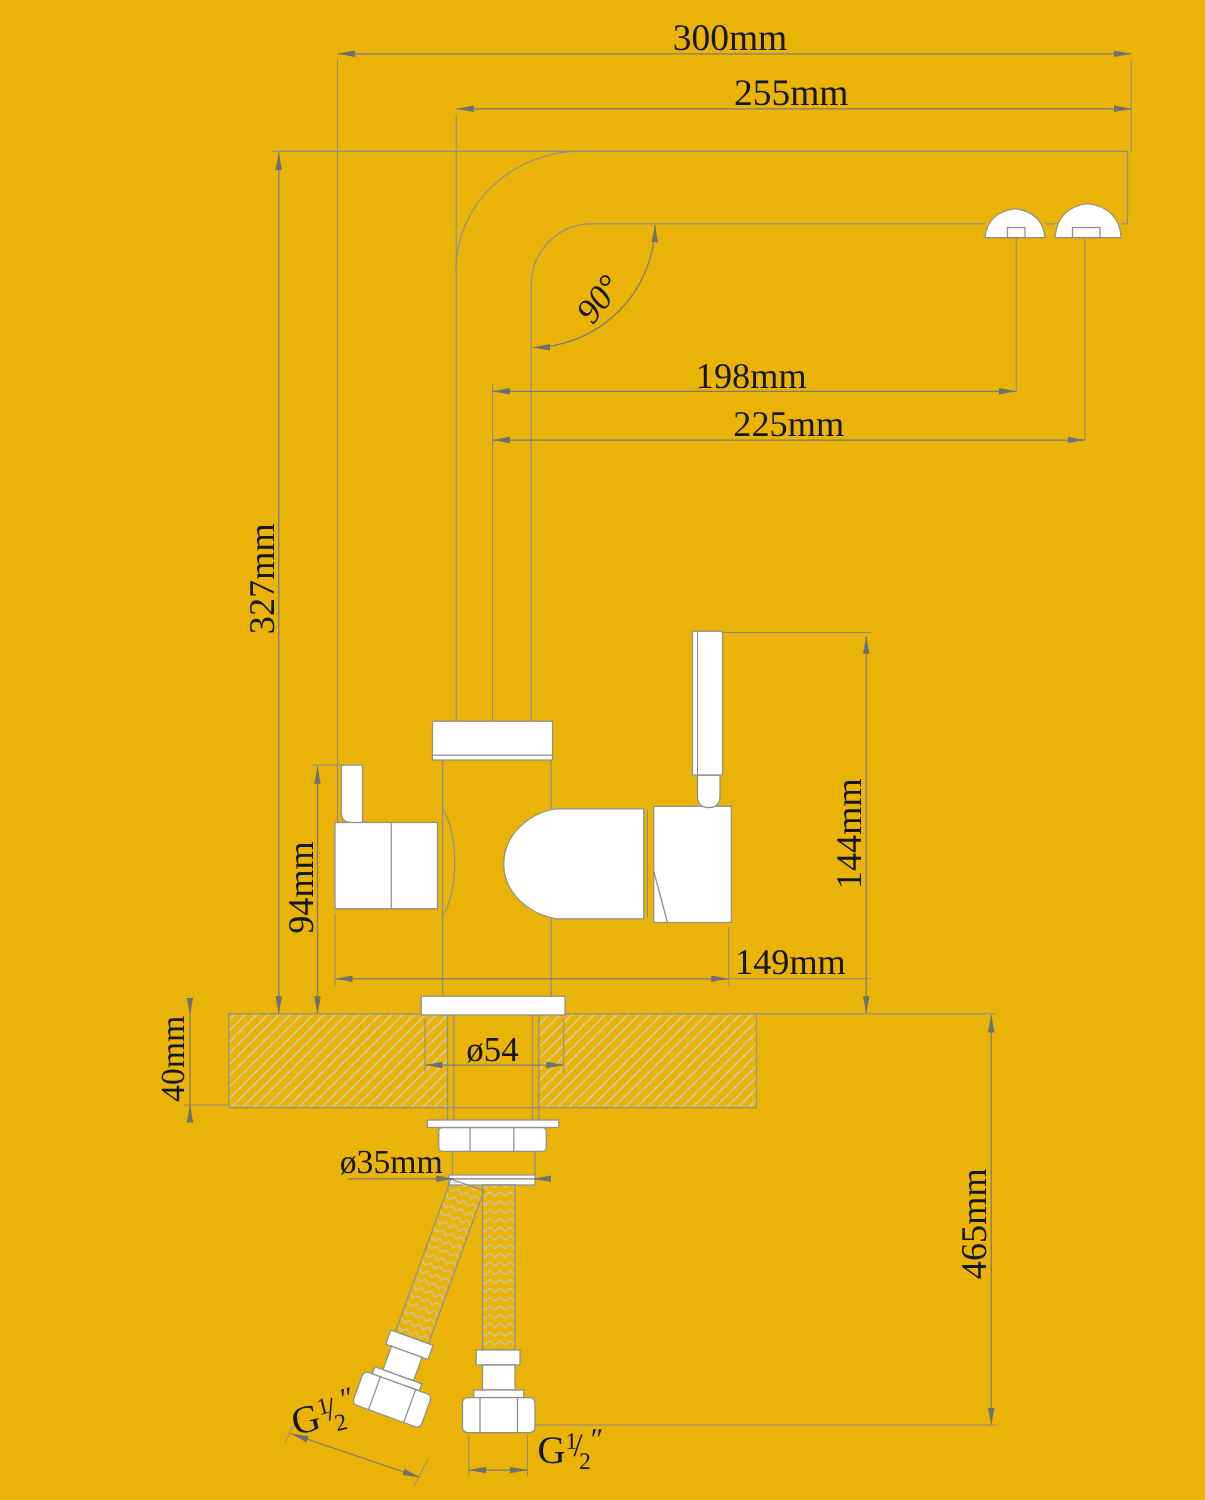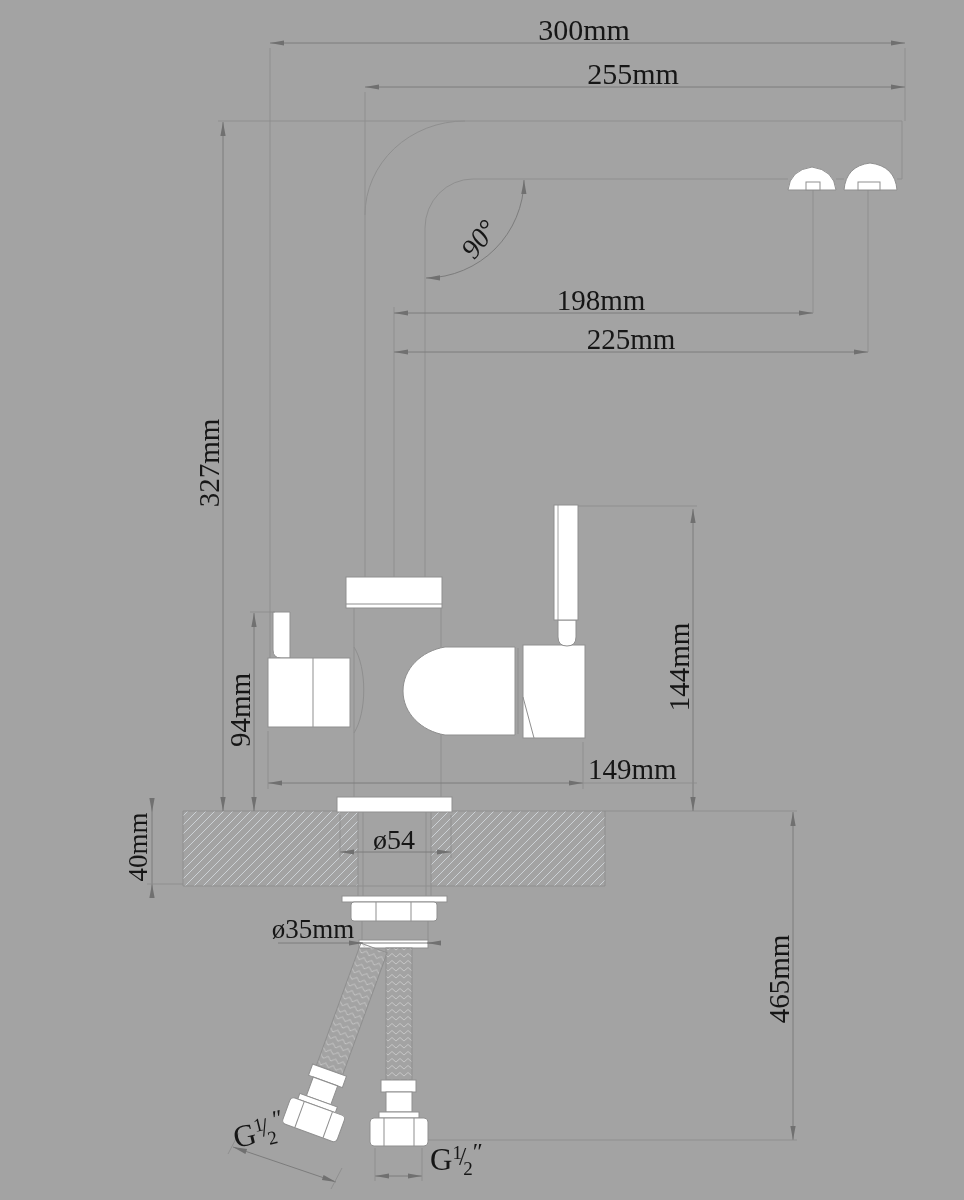--- a/index.html
+++ b/index.html
@@ -1,16 +1,16 @@
 <!DOCTYPE html>
 <html><head>
 <meta charset="utf-8">
 <style>
   html,body{margin:0;padding:0;background:#fff;}
-  .stage{position:relative;width:964px;height:1200px;background:#a3a3a3;overflow:hidden;
+  .stage{position:relative;width:964px;height:1200px;background:#eab308;overflow:hidden;
          font-family:"Liberation Serif", "DejaVu Serif", serif;}
   svg{position:absolute;left:0;top:0;}
   .part{stroke:#8f8f8f;stroke-width:1;fill:none;}
   .partf{stroke:#8f8f8f;stroke-width:1;fill:#ffffff;}
   .dim{stroke:#7c7c7c;stroke-width:1;fill:none;}
   .ext{stroke:#8a8a8a;stroke-width:0.8;fill:none;}
   .lbl{fill:#161616;font-family:"Liberation Serif","DejaVu Serif",serif;}
 </style>
 </head>
 <body>

